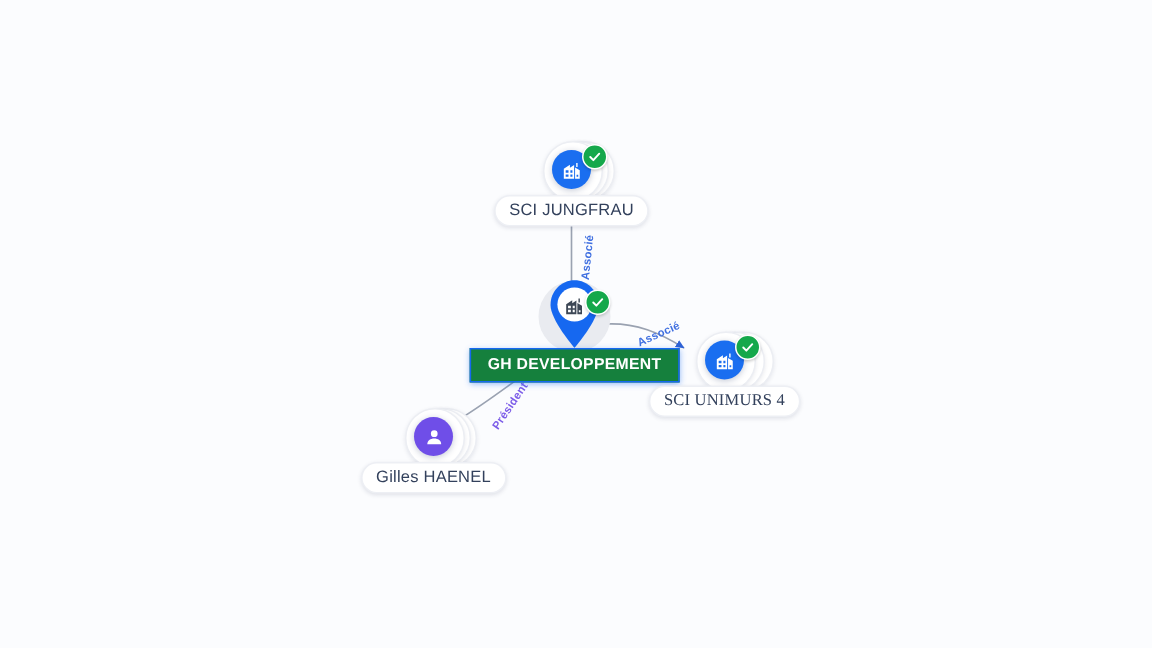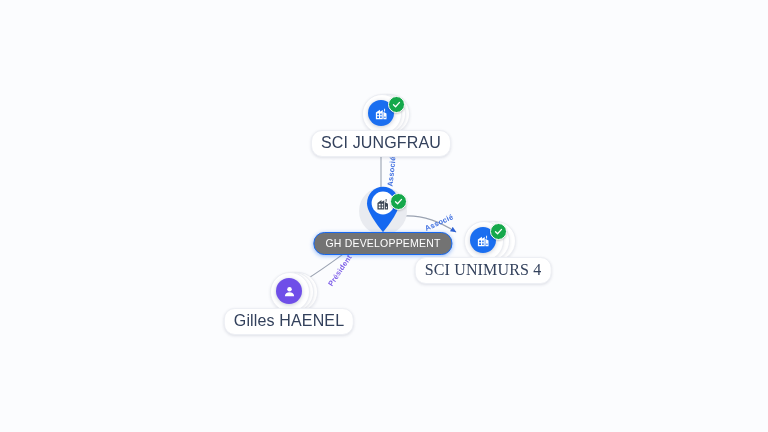--- a/index.html
+++ b/index.html
@@ -45,31 +45,31 @@
     background:#15a84b;border:1.6px solid #ffffff;
     display:flex;align-items:center;justify-content:center;
     box-shadow:0 1px 2px rgba(0,0,0,.2);
   }
   .check-badge svg{display:block;}
 
   
   .node-label{
     position:absolute;transform:translateX(-50%);
     white-space:nowrap;
-    font-size:16px;letter-spacing:.15px;
+    font-size:11px;letter-spacing:.15px;
     padding:3px 9px 4px 9px;
     border-radius:11px;
     background:#ffffff;color:#33415c;
     border:1px solid #edeff4;
     box-shadow:0 1px 3px rgba(30,40,80,.13);
   }
   .node-label.selected{
-    background:#737373;color:#ffffff;border-color:#1668f0;
-    font-size:10.5px;font-weight:400;letter-spacing:.2px;
-    padding:4px 11px 5px 11px;border-radius:11px;
+    background:#15803d;color:#ffffff;border-color:#1668f0;
+    font-size:10.5px;font-weight:700;letter-spacing:.2px;
+    padding:4px 11px 5px 11px;border-radius:0;
     box-shadow:0 1px 4px rgba(22,104,240,.45);
   }
 
   
   .edge-caption{
     position:absolute;
     font-size:7.5px;font-weight:700;letter-spacing:.2px;
     color:#3f6fe0;
     white-space:nowrap;
     transform-origin:50% 50%;

